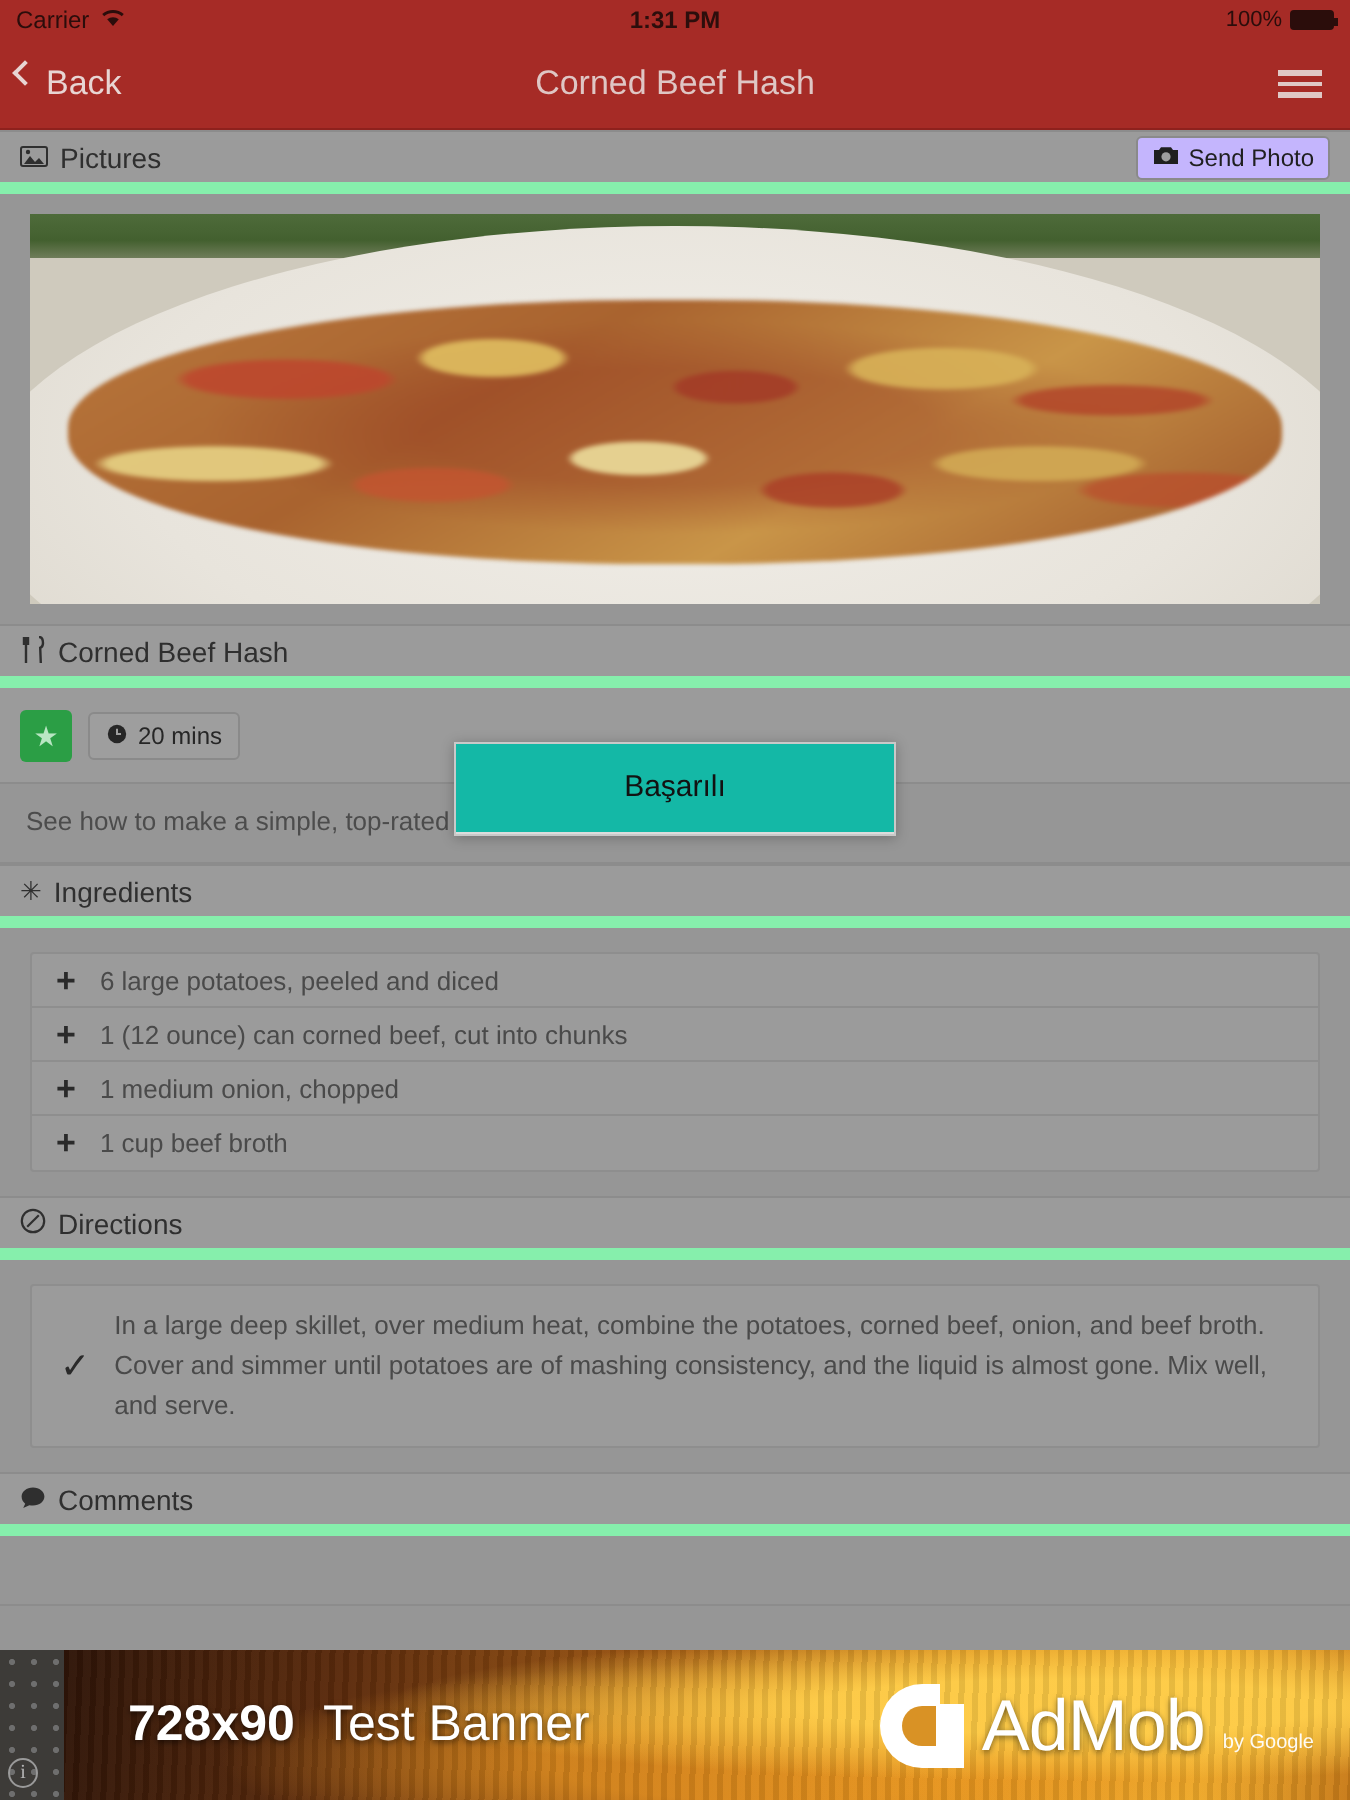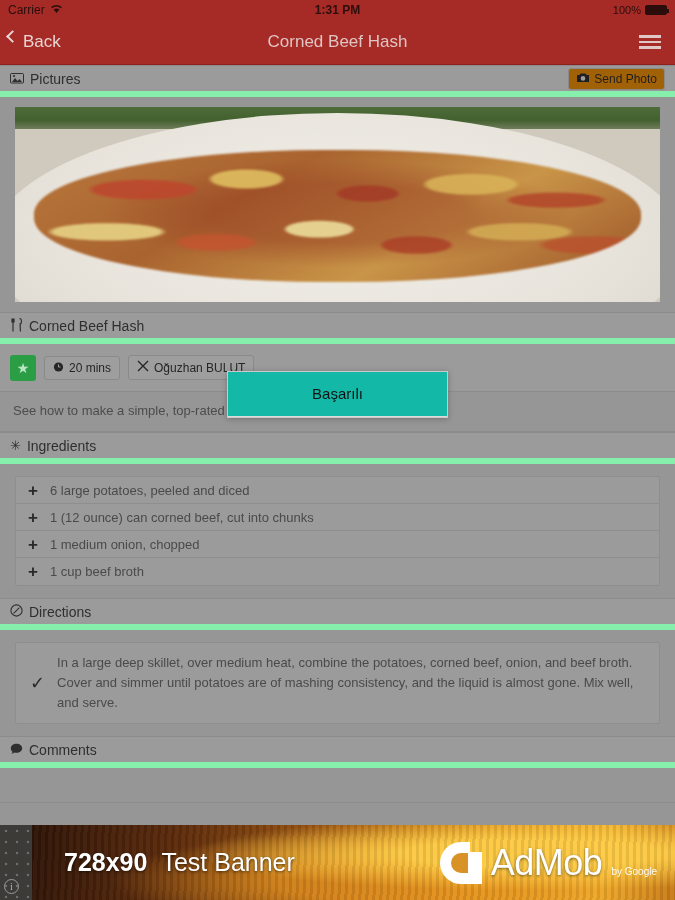--- a/index.html
+++ b/index.html
@@ -66,21 +66,21 @@
   .sect-head {
     height: 32px; background: #9b9b9b;
     border-top: 1px solid #8c8c8c; border-bottom: 6px solid #86efac;
     display: flex; align-items: center; padding: 0 10px;
     font-size: 14px; color: #2f2f2f;
   }
   .sect-head .ico { margin-right: 6px; font-size: 13px; line-height: 1; }
   .sect-head-spacer { flex: 1; }
 
   .btn-small {
-    background: #a16207; border: 1px solid #8a8a8a; border-radius: 3px;
+    background: #c4b5fd; border: 1px solid #8a8a8a; border-radius: 3px;
     font-size: 12px; color: #1f1f1f; padding: 3px 7px;
     display: flex; align-items: center; gap: 4px; cursor: pointer;
   }
 
   
   .photo-wrap { padding: 10px 15px; background: #969696; }
   .photo {
     width: 645px; height: 195px; position: relative; overflow: hidden;
     background: #cfcabd;
   }
@@ -311,28 +311,20 @@
     </div>
     <div class="chip">
       <span>
         <svg width="11" height="11" viewBox="0 0 11 11">
           <circle cx="5.5" cy="6" r="4.6" fill="#262626"></circle>
           <path d="M5.5 3.4 v2.6 h2" stroke="#9e9e9e" stroke-width="1" fill="none"></path>
         </svg>
       </span>
       <span>20 mins</span>
     </div>
-    <div class="chip">
-      <span>
-        <svg width="12" height="12" viewBox="0 0 12 12">
-          <path d="M1 1 L11 11 M11 1 L1 11" stroke="#262626" stroke-width="1.4" fill="none"></path>
-        </svg>
-      </span>
-      <span>Oğuzhan BULUT</span>
-    </div>
   </div>
 
   <div class="desc-row">See how to make a simple, top-rated c</div>
 
   <div class="sect-head">
     <span class="ico">✳</span>
     <span>Ingredients</span>
   </div>
   <div class="card">
     <div class="ing-row">

